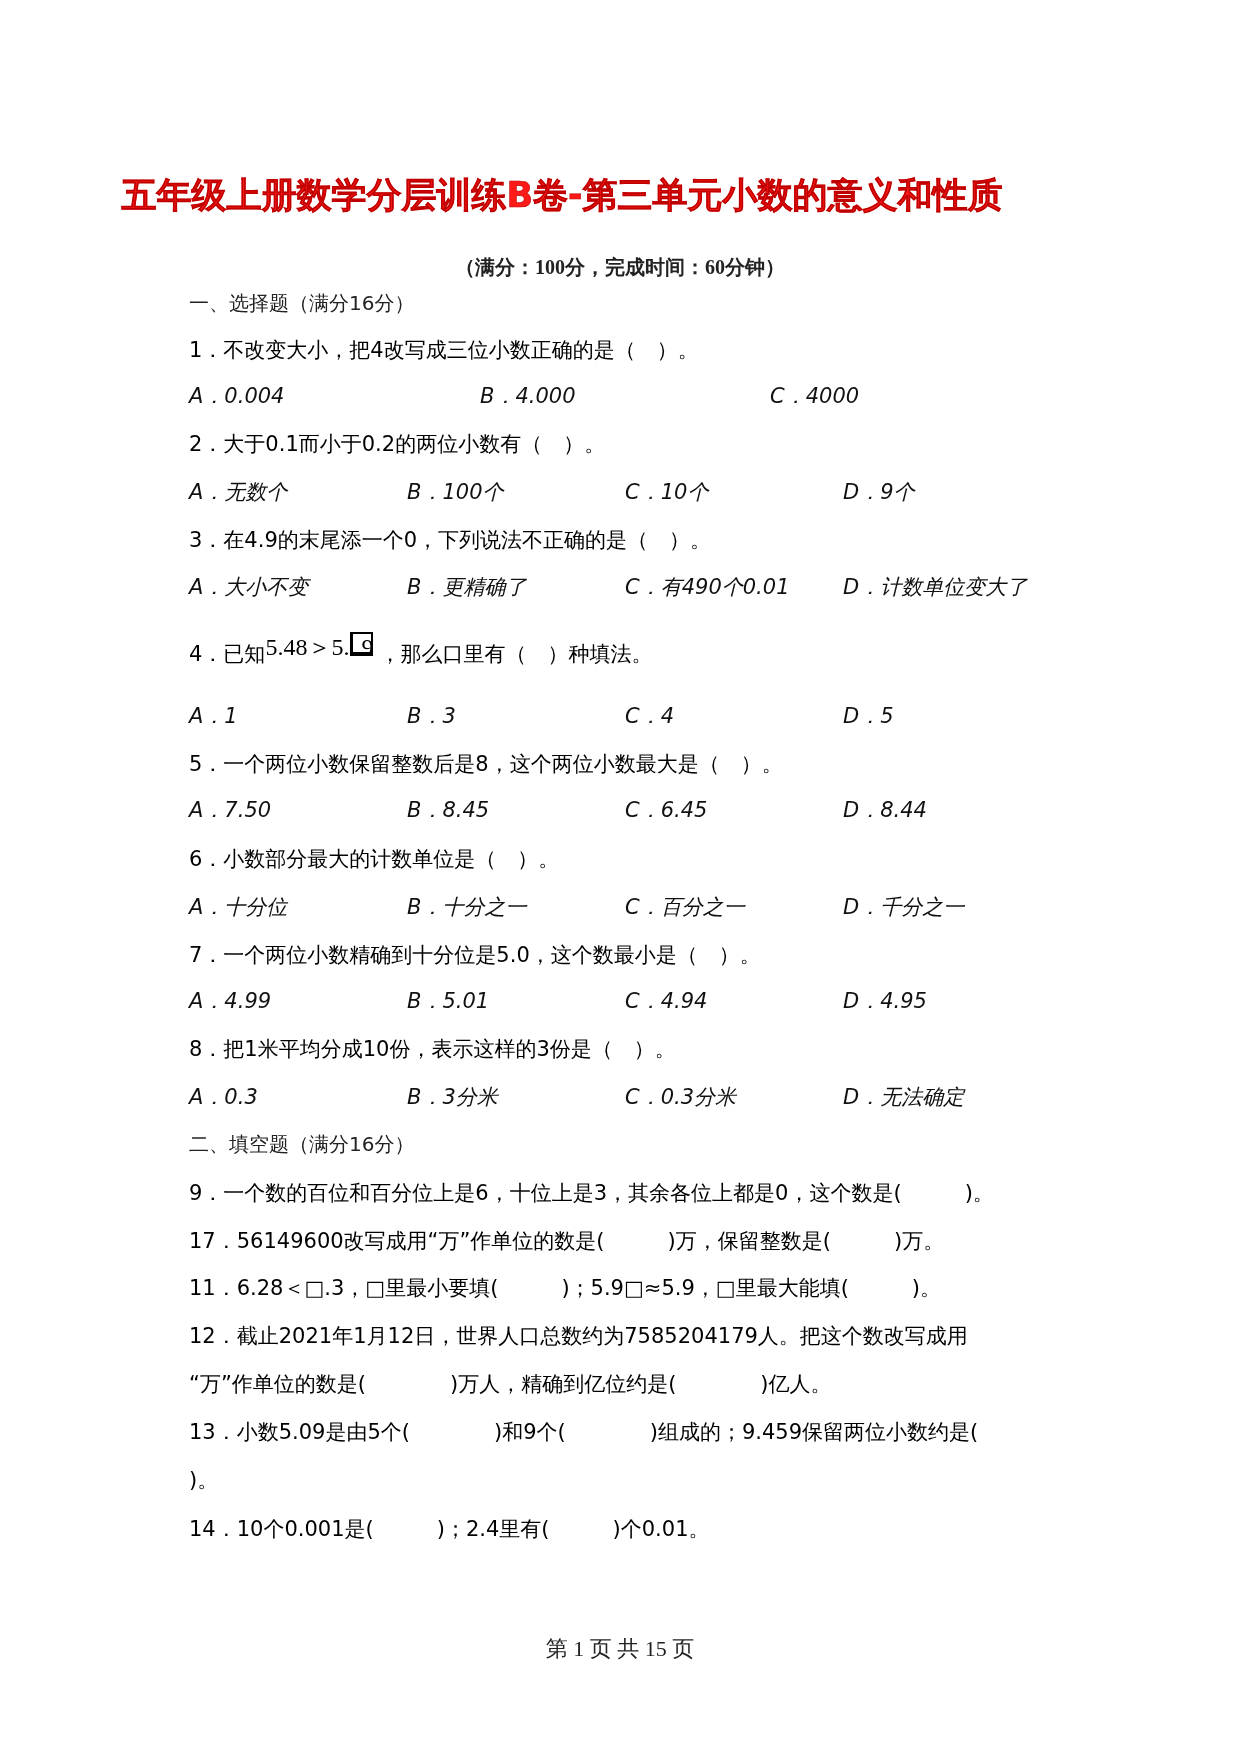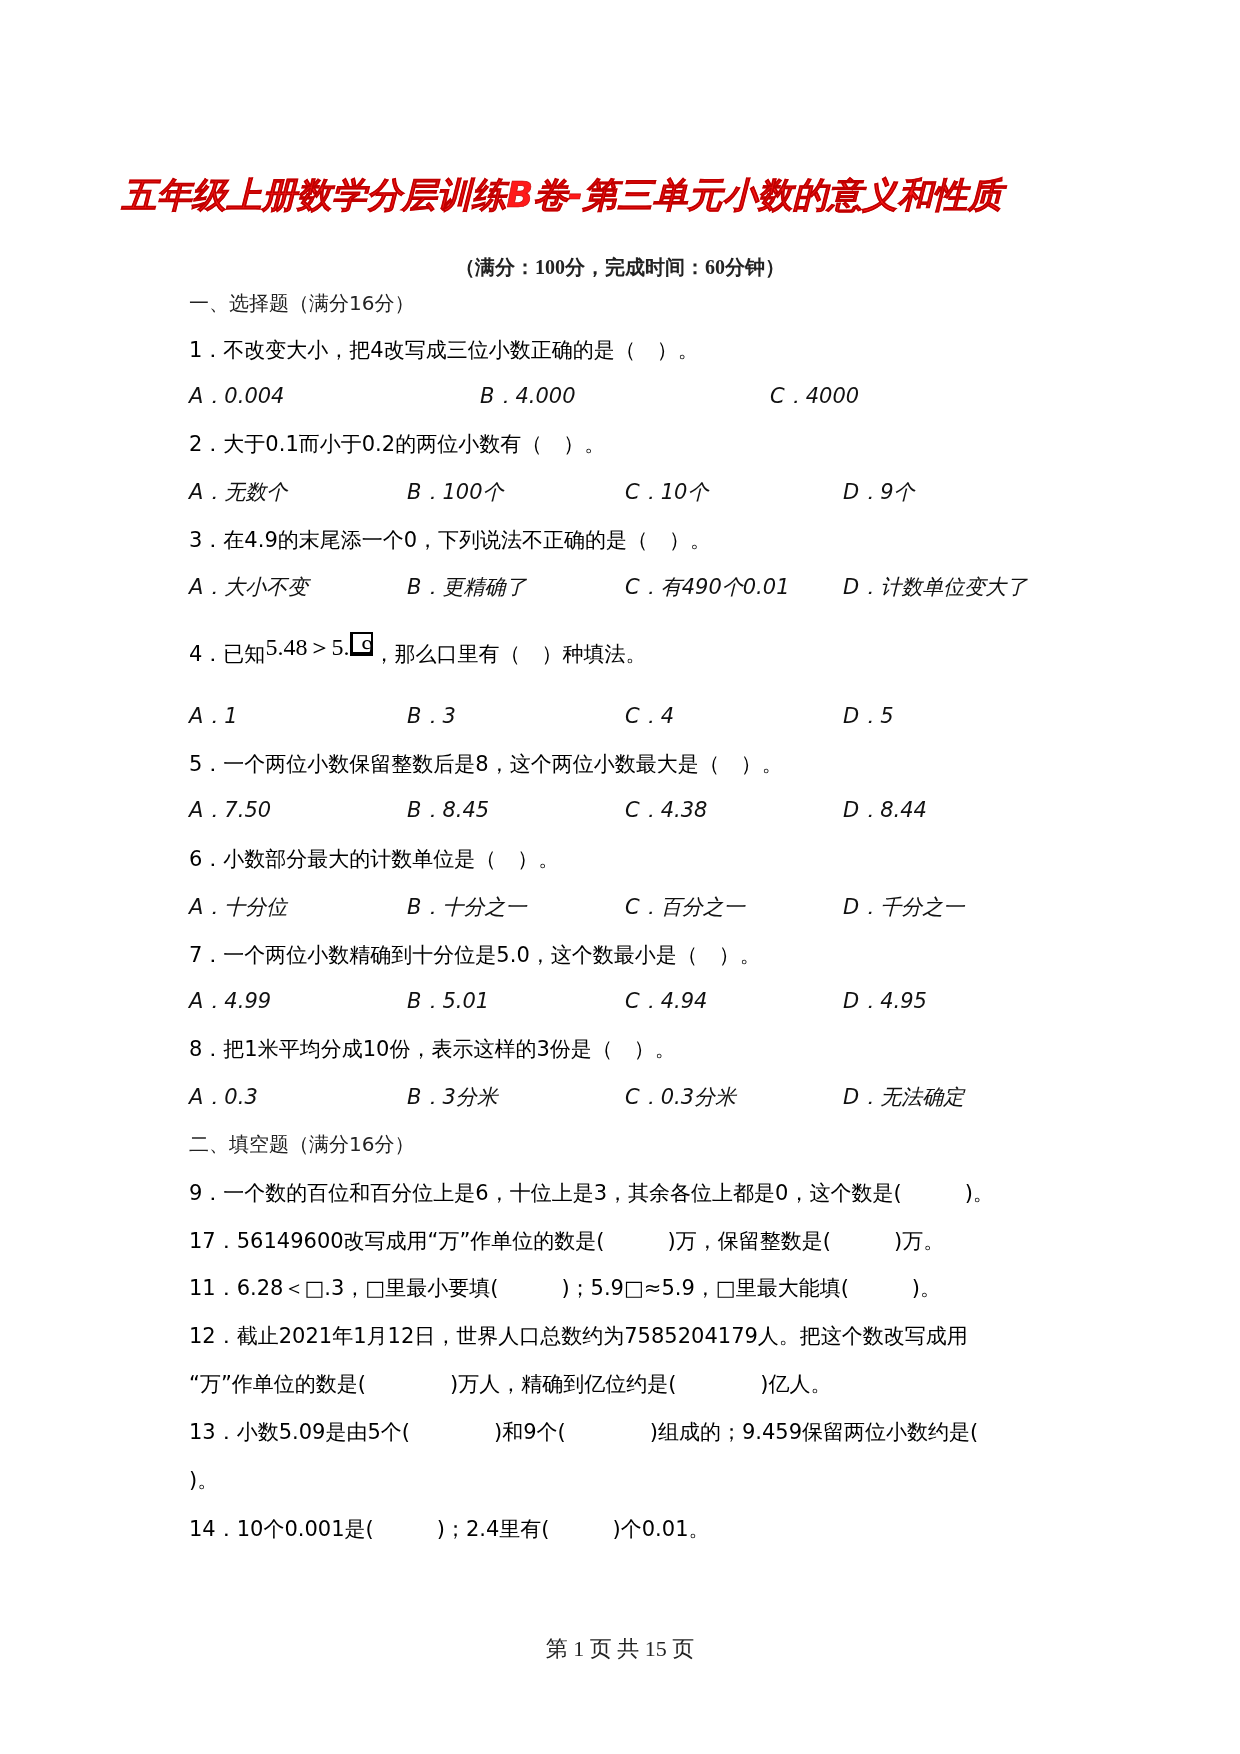--- a/index.html
+++ b/index.html
@@ -1,20 +1,20 @@
 <!DOCTYPE html>
 <html><head>
 <meta charset="utf-8">
 <style>
   html, body { margin: 0; padding: 0; background: #ffffff; }
   body { width: 1240px; height: 1754px; position: relative; overflow: hidden;
          font-family: "DejaVu Sans", "Liberation Sans", sans-serif; color: #111; }
   .abs { position: absolute; white-space: nowrap; }
   .title { left: 0; width: 1124px; top: 172px; text-align: center; font-size: 35px;
-           font-weight: bold; color: #ff1a1a; letter-spacing: 0px; font-style: italic;
+           font-weight: bold; color: #ff1a1a; letter-spacing: 0px;
            -webkit-text-stroke: 0.6px #c00000; }
   .subtitle { left: 0; width: 1240px; top: 254px; text-align: center; font-size: 20px;
               font-weight: bold; font-family: "Liberation Serif", "DejaVu Serif", serif; color: #222; }
   .section { left: 189px; font-size: 20px; font-weight: normal; color: #222; }
   .q { left: 189px; font-size: 21px; color: #000000; }
   .opt { font-size: 21px; color: #111; font-style: italic; }
   .footer { left: 0; width: 1240px; top: 1634px; text-align: center; font-size: 22px;
             font-family: "Liberation Serif", "DejaVu Serif", serif; color: #222; }
   .inline-img { font-family: "Liberation Serif", serif; font-size: 24px; position: relative; top: -6px; }
   .box { display: inline-block; width: 18px; height: 18px; border: 2px solid #000;
@@ -41,31 +41,31 @@
   <div class="abs opt" style="top:478px;left:625px">C．10个</div>
   <div class="abs opt" style="top:478px;left:843px">D．9个</div>
 
   <div class="abs q" style="top:526px">3．在4.9的末尾添一个0，下列说法不正确的是（　）。</div>
   <div class="abs opt" style="top:573px;left:189px">A．大小不变</div>
   <div class="abs opt" style="top:573px;left:407px">B．更精确了</div>
   <div class="abs opt" style="top:573px;left:625px">C．有490个0.01</div>
   <div class="abs opt" style="top:573px;left:843px">D．计数单位变大了</div>
 
   <div class="abs q" style="top:637px">
-    <span>4．已知</span><span class="inline-img"><span>5.48＞5.</span><span class="box"></span><span style="margin-left:-12px">9</span></span><span style="">，那么口里有（　）种填法。</span>
+    <span>4．已知</span><span class="inline-img"><span>5.48＞5.</span><span class="box"></span><span style="margin-left:-12px">9</span></span><span style="margin-left:6px">，那么口里有（　）种填法。</span>
   </div>
   <div class="abs opt" style="top:702px;left:189px">A．1</div>
   <div class="abs opt" style="top:702px;left:407px">B．3</div>
   <div class="abs opt" style="top:702px;left:625px">C．4</div>
   <div class="abs opt" style="top:702px;left:843px">D．5</div>
 
   <div class="abs q" style="top:750px">5．一个两位小数保留整数后是8，这个两位小数最大是（　）。</div>
   <div class="abs opt" style="top:796px;left:189px">A．7.50</div>
   <div class="abs opt" style="top:796px;left:407px">B．8.45</div>
-  <div class="abs opt" style="top:796px;left:625px">C．4.38</div>
+  <div class="abs opt" style="top:796px;left:625px">C．6.45</div>
   <div class="abs opt" style="top:796px;left:843px">D．8.44</div>
 
   <div class="abs q" style="top:845px">6．小数部分最大的计数单位是（　）。</div>
   <div class="abs opt" style="top:893px;left:189px">A．十分位</div>
   <div class="abs opt" style="top:893px;left:407px">B．十分之一</div>
   <div class="abs opt" style="top:893px;left:625px">C．百分之一</div>
   <div class="abs opt" style="top:893px;left:843px">D．千分之一</div>
 
   <div class="abs q" style="top:941px">7．一个两位小数精确到十分位是5.0，这个数最小是（　）。</div>
   <div class="abs opt" style="top:987px;left:189px">A．4.99</div>

